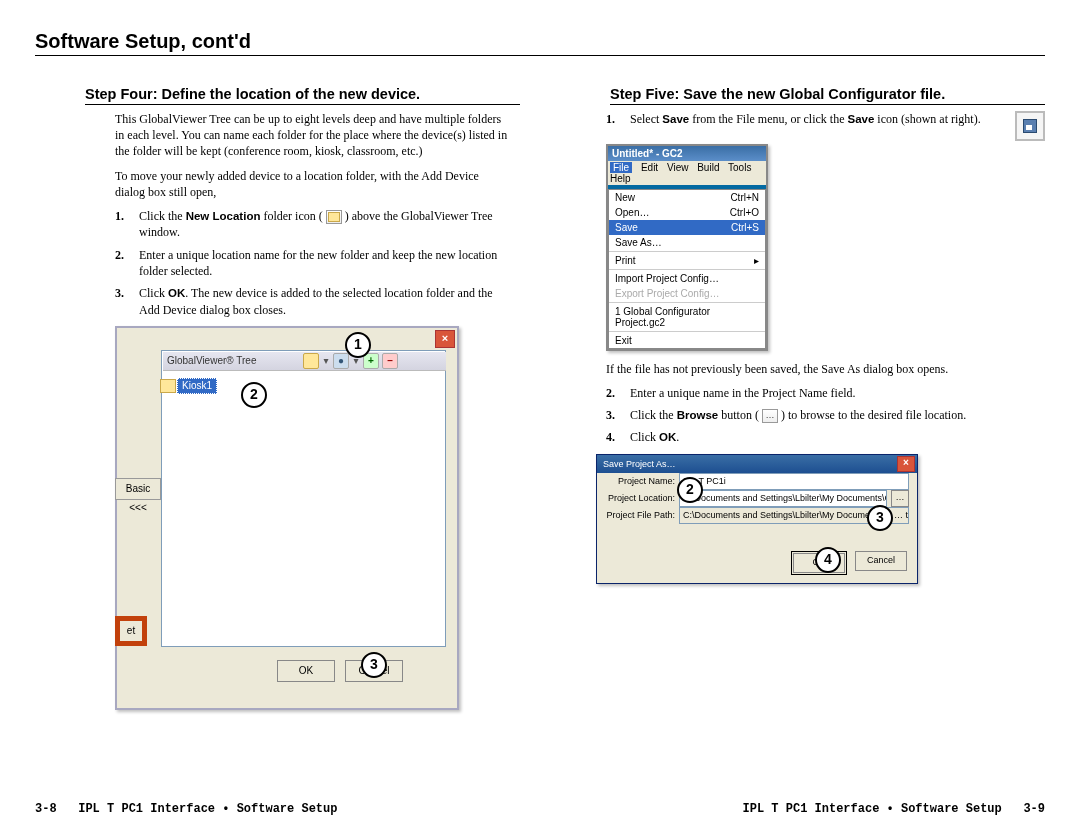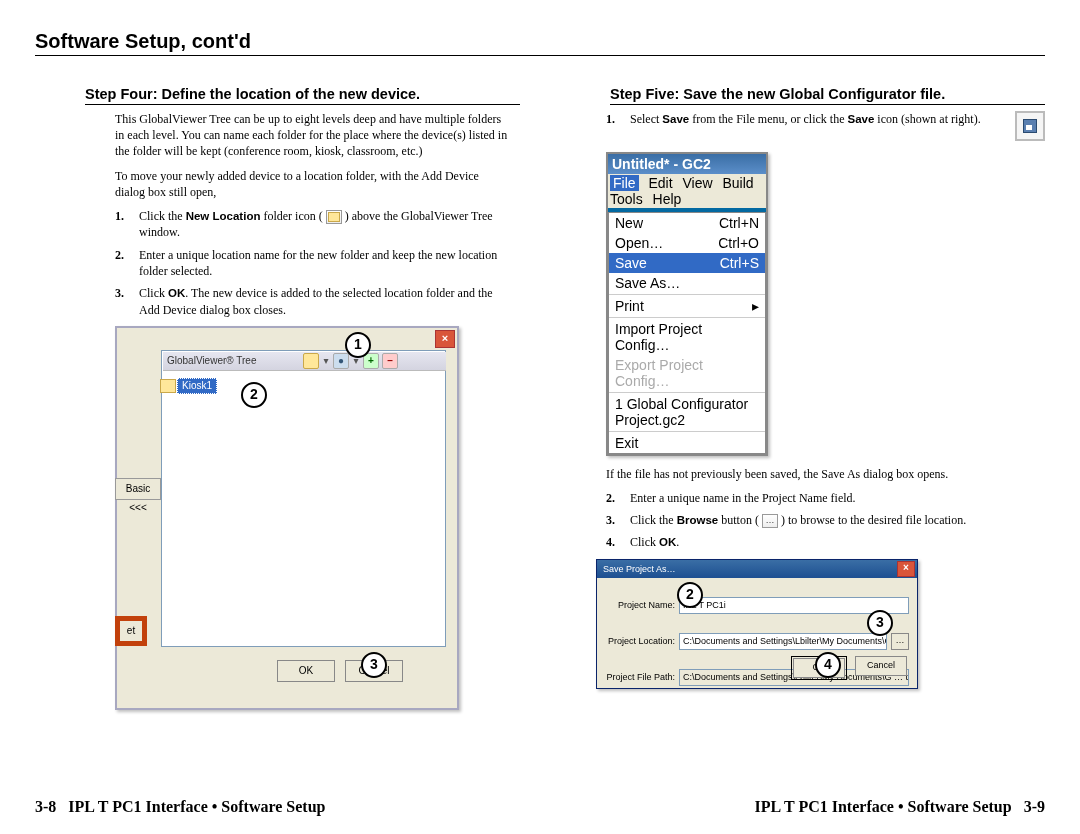--- a/index.html
+++ b/index.html
@@ -157,26 +157,26 @@
   }
   .shot1 .ok-btn{right:122px}
   .shot1 .cancel-btn{right:54px}
   .callout{
     position:absolute;width:22px;height:22px;border:2px solid #000;border-radius:50%;
     background:#fff;text-align:center;font:bold 14px/20px Arial;color:#000;z-index:5;
   }
 
   
   .shot2 {
-    margin: 24px 0 10px 46px;
+    margin: 16px 0 10px 46px;
     width: 158px;
     border:2px solid #888;
     background:#ece9d8;
     box-shadow: 2px 2px 3px rgba(0,0,0,.25);
-    font-family:Tahoma,Arial,sans-serif;font-size:14px;
+    font-family:Tahoma,Arial,sans-serif;font-size:10px;
   }
   .shot2 .titlebar{
     background:linear-gradient(#3a6ea5,#5b8ec9);color:#fff;
     padding:2px 4px;font-weight:bold;
   }
   .shot2 .menubar{
     background:#ece9d8;padding:1px 2px;border-bottom:4px solid #0369a1;
   }
   .shot2 .menubar span{margin-right:6px;color:#000}
   .shot2 .menubar .sel{background:#316ac5;color:#fff;padding:0 3px}
@@ -201,31 +201,31 @@
   }
   .shot3 .titlebar{
     background:linear-gradient(#3a6ea5,#1d4f91);color:#fff;
     padding:2px 6px;font-weight:normal;height:14px;line-height:14px;
   }
   .shot3 .close-x{
     position:absolute;top:1px;right:2px;width:16px;height:14px;
     background:#d9553a;border:1px solid #a33;color:#fff;text-align:center;
     font:bold 10px/12px Arial;
   }
-  .shot3 .row{display:flex;align-items:center;margin:19px 8px;gap:4px}
+  .shot3 .row{display:flex;align-items:center;margin:0 8px;gap:4px}
   .shot3 .lbl{width:70px;text-align:right;color:#000}
   .shot3 .field{flex:1;height:15px;border:1px solid #7f9db9;background:#fff;padding:0 3px;line-height:15px;overflow:hidden;white-space:nowrap}
   .shot3 .bb{width:16px;height:15px;border:1px solid #888;background:#ece9d8;text-align:center;line-height:13px}
   .shot3 .btn{width:50px;height:18px;border:1px solid #888;background:#ece9d8;text-align:center;line-height:17px}
   .shot3 .btns{position:absolute;right:10px;bottom:8px;display:flex;gap:8px}
   .shot3 .ok-wrap{border:1px solid #000;padding:1px}
 
   
   .footer{
-    position:absolute;bottom:18px;font-family:Liberation Serif, serif;font-size:16px;font-weight:bold;
+    position:absolute;bottom:18px;font-family:Liberation Mono, monospace;font-size:12px;font-weight:bold;
   }
   .footer-left{left:35px}
   .footer-right{right:35px}
   .pg{font-weight:bold}
 </style>
 </head>
 <body>
 
 <div class="main-title" style="margin:30px 35px 0 35px">Software Setup, cont'd</div>
 

